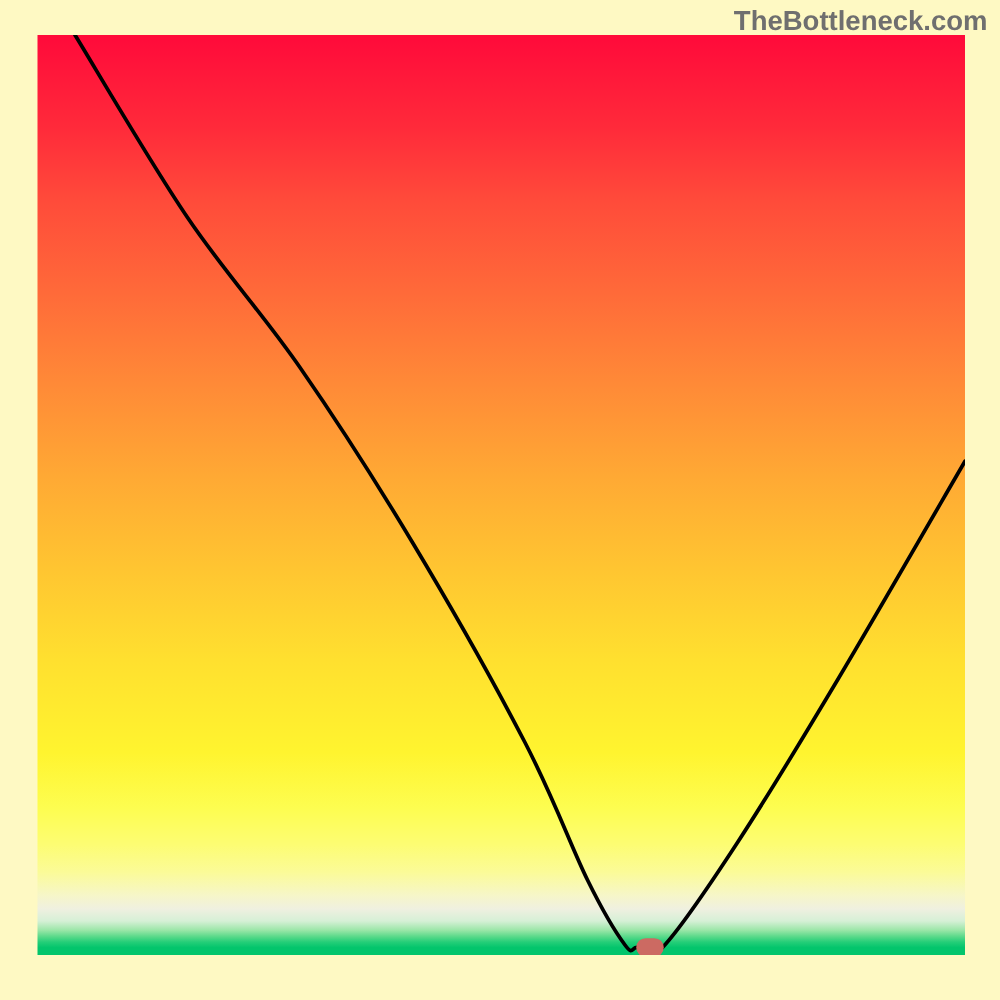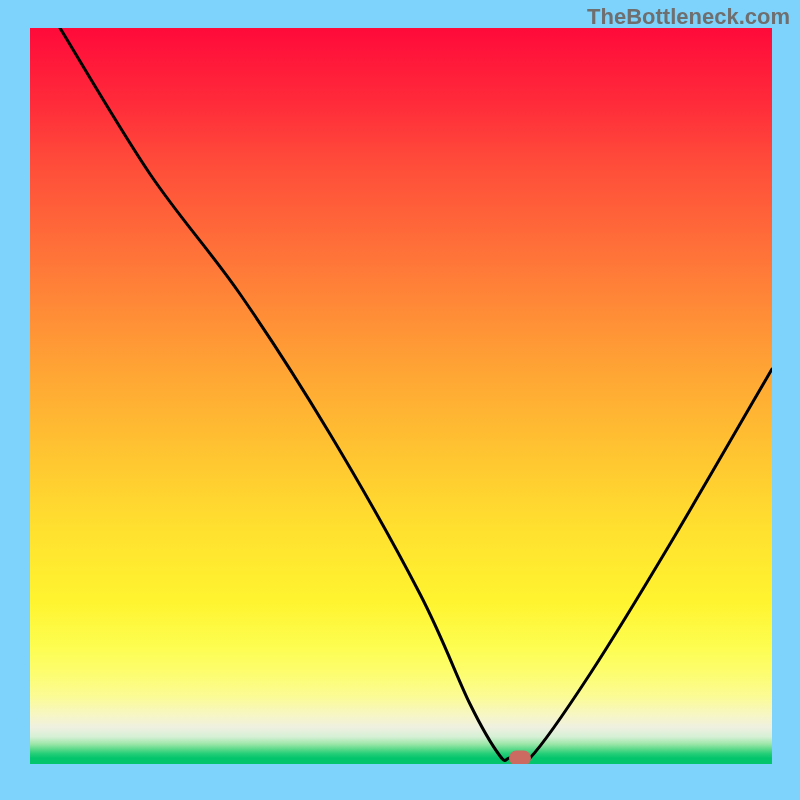--- a/index.html
+++ b/index.html
@@ -7,21 +7,21 @@
     padding: 0;
     width: 800px;
     height: 800px;
     background: #000;
     font-family: Arial, Helvetica, sans-serif;
   }
   .frame {
     position: relative;
     width: 800px;
     height: 800px;
-    background: #7dd3fc;
+    background: #fef9c3;
     text-align: right;
   }
   .watermark {
     position: absolute;
     top: 4px;
     right: 10px;
     color: #6f6f6f;
     font-size: 22px;
     font-weight: 600;
     z-index: 10;

